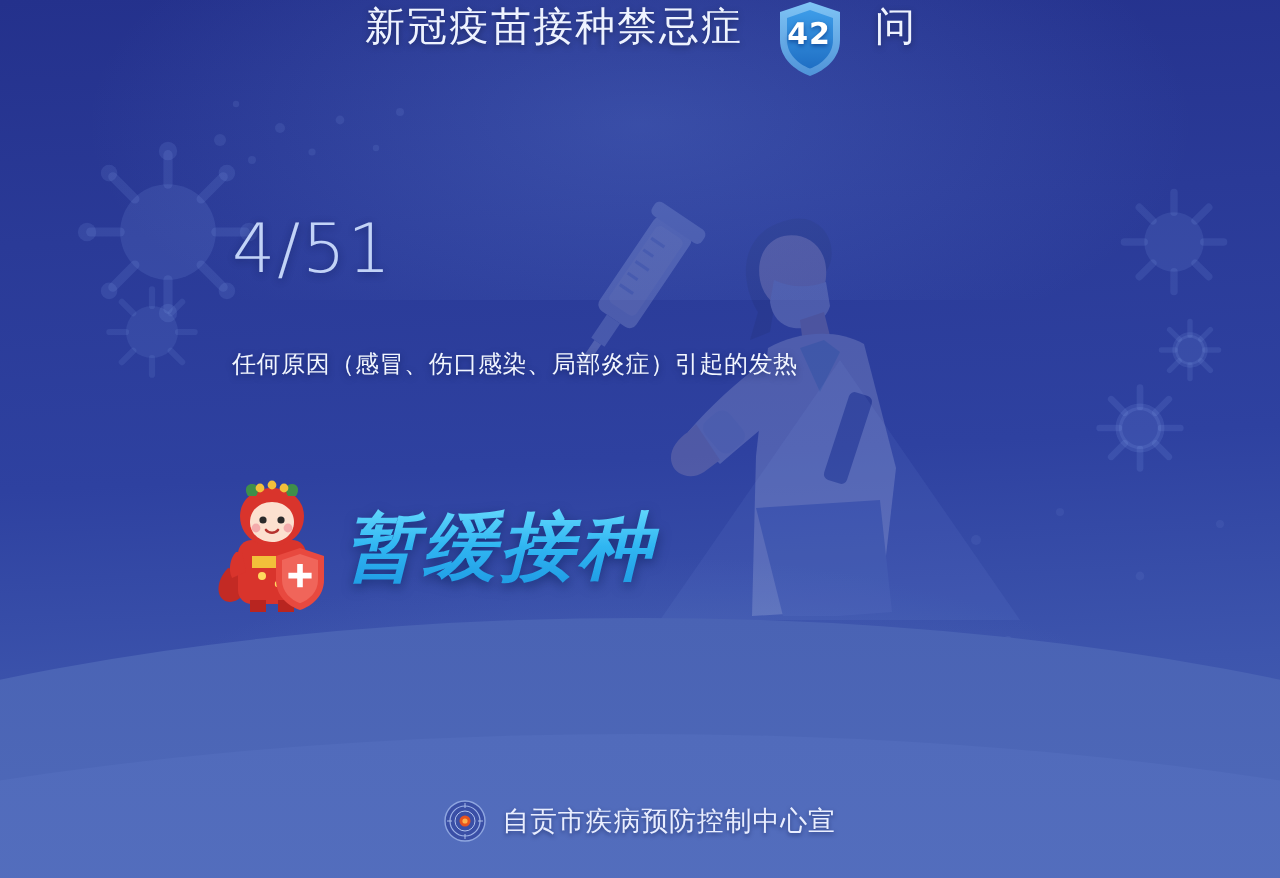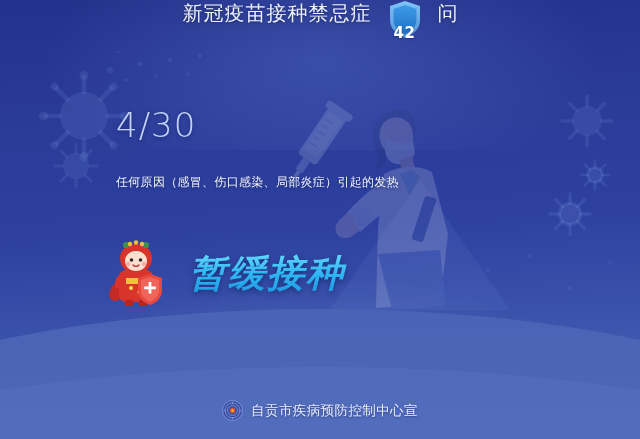--- a/index.html
+++ b/index.html
@@ -42,21 +42,21 @@
     position:absolute;top:0;left:0;right:0;height:64px;
     display:flex;justify-content:center;gap:16px;
   }
   .header-title{
     font-size:20px;letter-spacing:1px;color:#eef3ff;font-weight:500;
     text-shadow:0 1px 3px rgba(0,0,0,.35);
     font-family:"DejaVu Sans","Liberation Sans",sans-serif;
   }
   .badge-shield{position:relative;width:34px;height:39px;display:inline-block;}
   .badge-num{
-    position:absolute;left:0;top:16px;width:34px;height:34px;
+    position:absolute;left:0;top:0;width:34px;height:34px;
     display:flex;align-items:center;justify-content:center;
     font-size:15px;font-weight:bold;color:#ffffff;letter-spacing:.5px;
     font-family:"DejaVu Sans","Liberation Sans",sans-serif;
     text-shadow:0 1px 2px rgba(0,40,120,.6);
   }
   .header-suffix{
     font-size:20px;color:#eef3ff;font-weight:500;
     text-shadow:0 1px 3px rgba(0,0,0,.35);
     font-family:"DejaVu Sans","Liberation Sans",sans-serif;
   }
@@ -73,21 +73,21 @@
     position:absolute;left:116px;top:168px;width:470px;
     color:#f2f6ff;font-size:12px;line-height:28px;letter-spacing:.3px;
     font-family:"DejaVu Sans","Liberation Sans",sans-serif;
     text-shadow:0 1px 3px rgba(10,20,70,.55);
   }
   .body-text .line{display:block;white-space:nowrap;}
 
   
   .highlight-row{
     position:absolute;left:106px;top:240px;
-    display:flex;align-items:center;gap:21px;
+    display:flex;align-items:center;gap:4px;
   }
   .mascot{width:62px;height:68px;display:block;}
   .highlight-text{
     font-size:37px;font-weight:bold;font-style:italic;letter-spacing:2px;
     font-family:"DejaVu Sans","Liberation Sans",sans-serif;
     background:linear-gradient(180deg,#6fe0ff 0%,#30b6f2 48%,#1a94e0 100%);
     -webkit-background-clip:text;background-clip:text;color:transparent;
     -webkit-text-fill-color:transparent;
     filter:drop-shadow(0 2px 3px rgba(5,25,80,.55));
     padding-right:4px;
@@ -295,21 +295,21 @@
         </defs>
         <path d="M17 1 L32 6 V20 C32 29 25 35 17 38 C9 35 2 29 2 20 V6 Z" fill="url(#shOuter)"></path>
         <path d="M17 5 L28.5 9 V20 C28.5 27 23 32 17 34.3 C11 32 5.5 27 5.5 20 V9 Z" fill="url(#shInner)"></path>
       </svg>
       <span class="badge-num">42</span>
     </span>
 
     <span class="header-suffix">问</span>
   </div>
 
-  <div class="counter">4/30</div>
+  <div class="counter">4/51</div>
 
   <div class="body-text">
     <span class="line">任何原因（感冒、伤口感染、局部炎症）引起的发热</span>
   </div>
 
   <div class="highlight-row">
     <svg class="mascot" viewBox="0 0 62 68">
 
       <path d="M8 44c-4 4-6 10-4 14 3 5 9 3 12-1l-4-12z" fill="#c32a24"></path>
 

